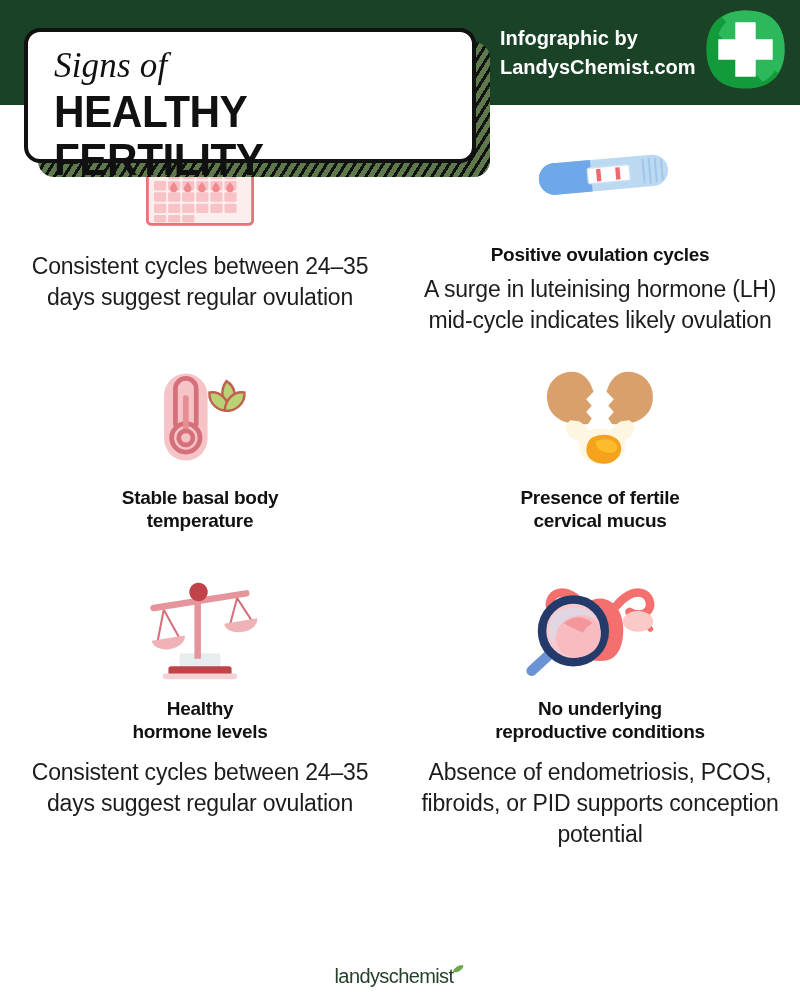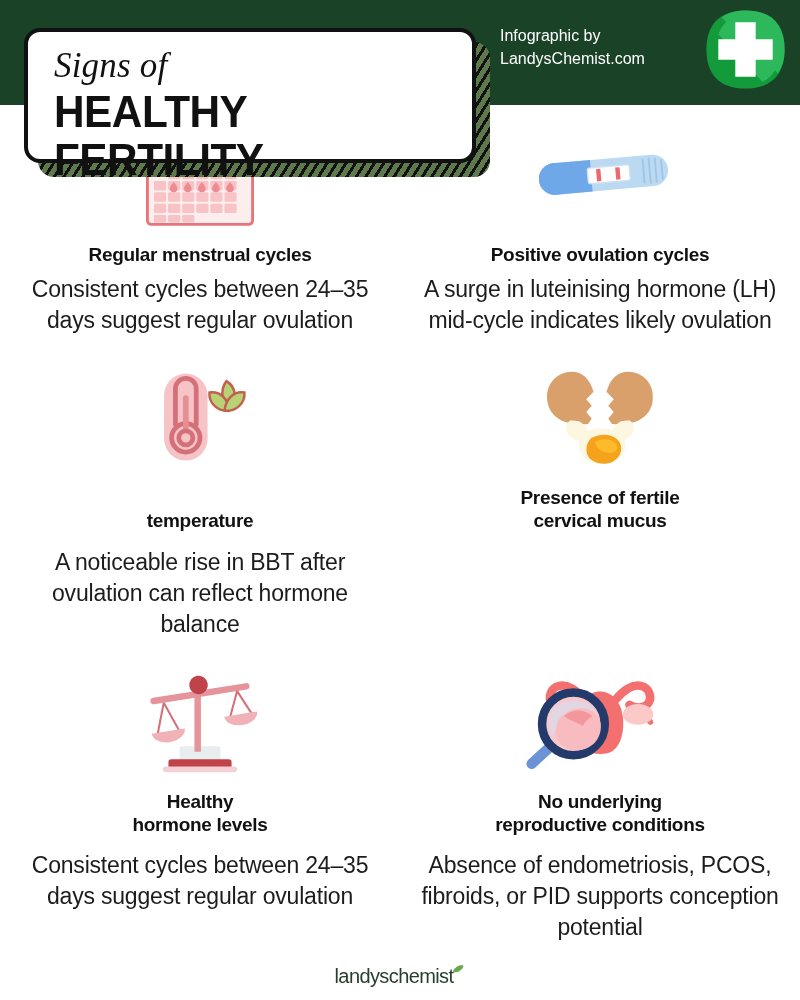--- a/index.html
+++ b/index.html
@@ -80,23 +80,23 @@
     transform: scaleX(0.94);
     transform-origin: left center;
     margin-top: 2px;
   }
 
   .credit {
     position: absolute;
     left: 500px;
     top: 24px;
     color: #ffffff;
-    font-size: 16px;
+    font-size: 20px;
     line-height: 1.45;
-    font-weight: 400;
+    font-weight: 700;
   }
 
   .logo-badge {
     position: absolute;
     right: 12px;
     top: 7px;
     width: 85px;
     height: 85px;
   }
 
@@ -255,23 +255,20 @@
           <g fill="#ef8a90">
             <path d="M42 65 c3 4 4 5 4 7 a4 4 0 0 1-8 0 c0-2 1-3 4-7 Z"></path>
             <path d="M57 65 c3 4 4 5 4 7 a4 4 0 0 1-8 0 c0-2 1-3 4-7 Z"></path>
             <path d="M72 65 c3 4 4 5 4 7 a4 4 0 0 1-8 0 c0-2 1-3 4-7 Z"></path>
             <path d="M87 65 c3 4 4 5 4 7 a4 4 0 0 1-8 0 c0-2 1-3 4-7 Z"></path>
             <path d="M102 65 c3 4 4 5 4 7 a4 4 0 0 1-8 0 c0-2 1-3 4-7 Z"></path>
           </g>
         </svg>
       </div>
       <div class="gap-sm"></div>
-      <div class="card-title">
-        <span>Regular menstrual cycles</span>
-      </div>
       <div class="gap-sm"></div>
       <div class="card-body">Consistent cycles between 24–35 days suggest regular ovulation</div>
     </div>
 
     <div class="cell">
       <div class="icon-box">
         <svg viewBox="0 0 200 80" width="176" height="70">
           <g transform="rotate(-5 100 40)">
             <rect x="30" y="22" width="148" height="36" rx="18" fill="#bcd9f2"></rect>
             <path d="M48 22 H90 V58 H48 a18 18 0 0 1 0-36 Z" fill="#6ea8e8"></path>
@@ -314,25 +311,24 @@
           <circle cx="45" cy="76" r="7.5" fill="none" stroke="#d4707a" stroke-width="5"></circle>
           <g>
             <path d="M88 16 c10 6 12 20 5 30 c-9-4-13-20-5-30 Z" fill="#b9d275" stroke="#c0614f" stroke-width="2.6"></path>
             <path d="M70 28 c12-2 20 8 21 19 c-11 2-22-7-21-19 Z" fill="#b9d275" stroke="#c0614f" stroke-width="2.6"></path>
             <path d="M107 28 c-12-2-20 8-21 19 c11 2 22-7 21-19 Z" fill="#b9d275" stroke="#c0614f" stroke-width="2.6"></path>
           </g>
         </svg>
       </div>
       <div class="gap-sm"></div>
       <div class="card-title">
-        <br>
+        <span>Stable basal body</span><br>
         <span>temperature</span>
       </div>
       <div class="gap-md"></div>
-      <div class="card-body">A noticeable rise in BBT after ovulation can reflect hormone balance</div>
     </div>
 
     <div class="cell">
       <div class="icon-box">
         <svg viewBox="0 0 150 110" width="138" height="101">
           <path d="M18 38 c-4-22 12-34 26-34 c12 0 20 8 24 22 l-8 8 l6 7 l-6 7 l6 7 l-4 6 c-20 2-40-4-44-23 Z" fill="#d9a06b"></path>
           <path d="M132 38 c4-22-12-34-26-34 c-12 0-20 8-24 22 l8 8 l-6 7 l6 7 l-6 7 l4 6 c20 2 40-4 44-23 Z" fill="#d9a06b"></path>
           <path d="M52 58 c8 4 12 12 14 20 c-8 6-20 2-26-6 c-4-6-2-12 3-15 Z" fill="#fdf7e2"></path>
           <path d="M98 58 c-8 4-12 12-14 20 c8 6 20 2 26-6 c4-6 2-12-3-15 Z" fill="#fdf7e2"></path>
           <path d="M58 70 c12-6 26-6 36 0 c10 6 12 20 2 28 c-12 9-32 8-40-2 c-6-8-5-21 2-26 Z" fill="#fdf7e2"></path>

